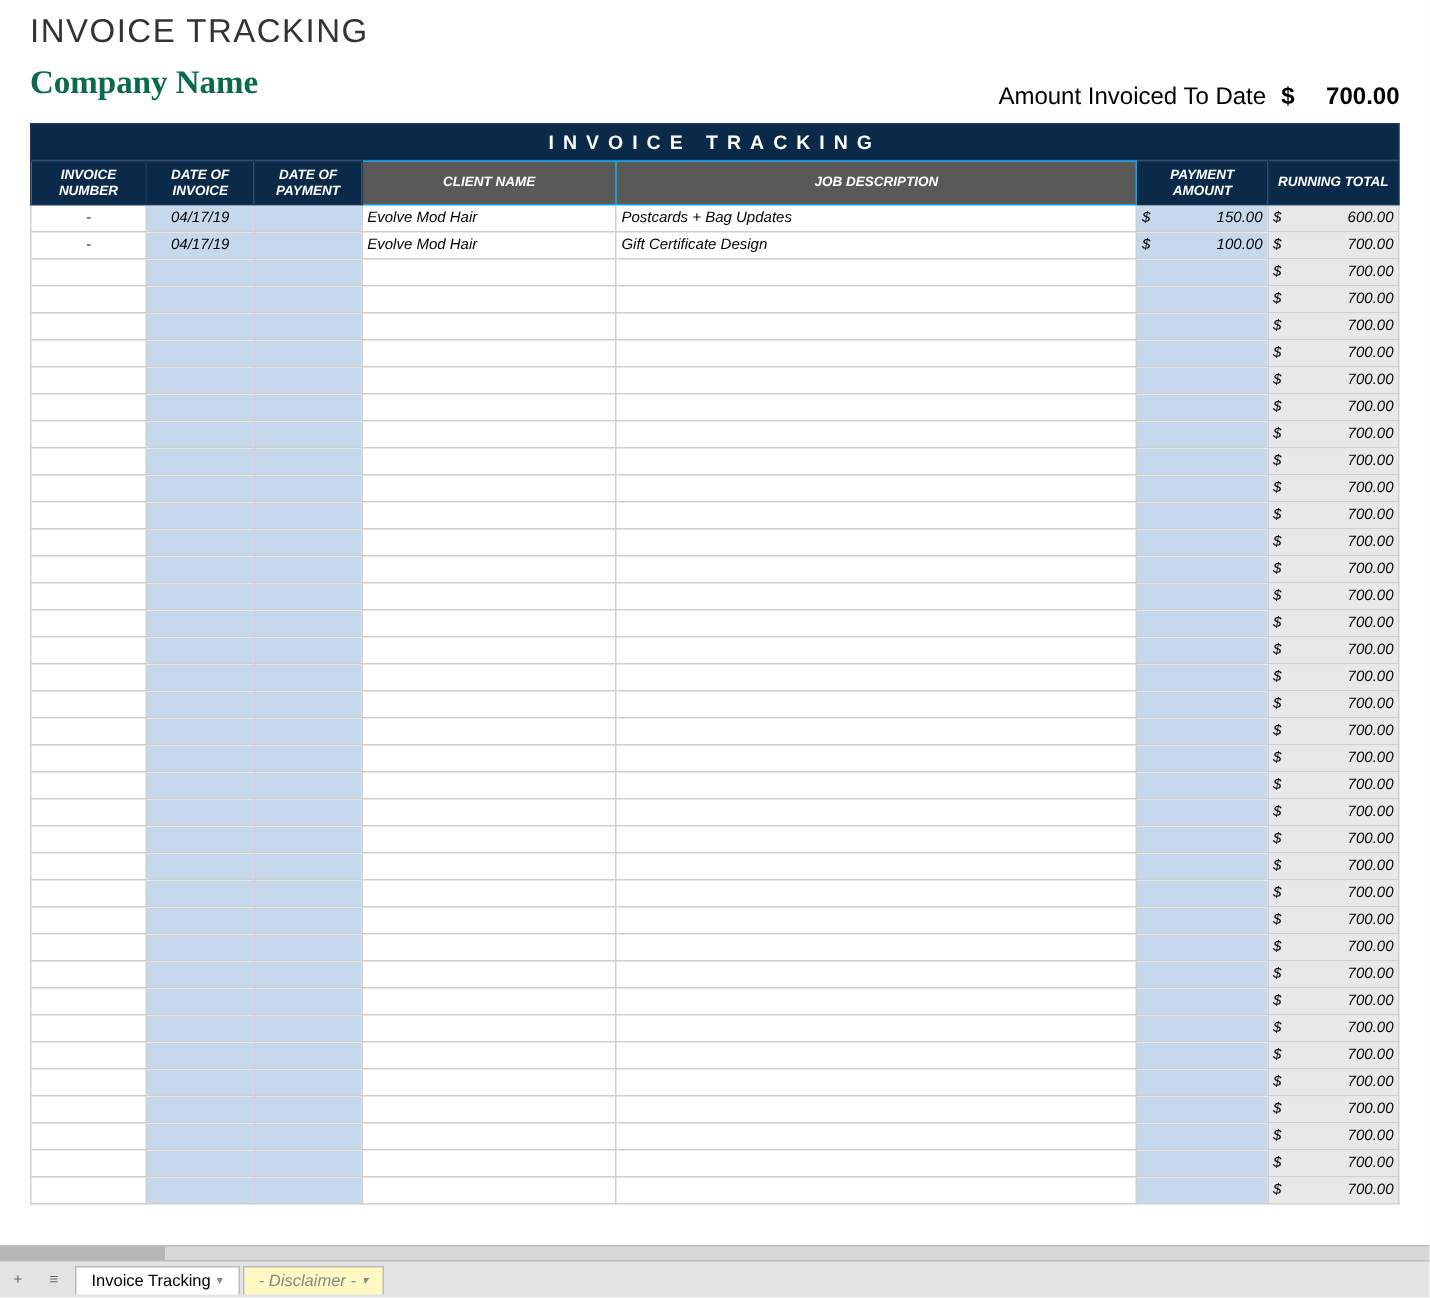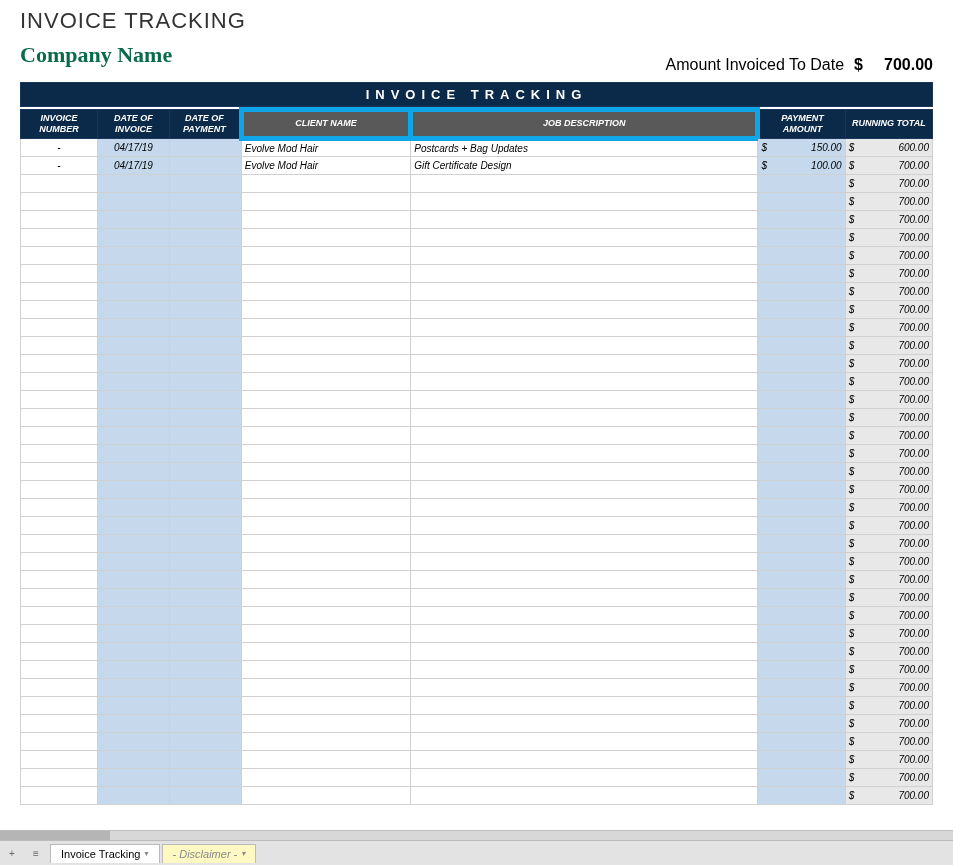--- a/index.html
+++ b/index.html
@@ -6,21 +6,21 @@
 body { font-family: Arial, sans-serif; background: #f5f5f5; width: 953px; height: 865px; overflow: hidden; position: relative; }
 .sheet { background: #fff; padding: 0 20px; height: 840px; overflow: hidden; }
 .title { font-family: Impact, 'Arial Black', sans-serif; font-size: 22px; letter-spacing: 1px; color: #333; padding: 8px 0 4px 0; }
 .company { font-family: Georgia, serif; font-size: 22px; font-weight: bold; color: #0a6b4a; padding: 4px 0 8px 0; }
 .header-row { display: flex; justify-content: space-between; align-items: flex-end; margin-bottom: 6px; gap: 15px; }
 .amount-line { font-size: 16px; display: flex; align-items: baseline; gap: 10px; padding-bottom: 2px; }
 .amount-line .dollar { font-weight: bold; }
 .amount-line .val { font-weight: bold; width: 60px; text-align: right; }
 .banner { background: #0b2a4a; color: #fff; text-align: center; font-weight: bold; letter-spacing: 6px; font-size: 13px; padding: 4px 0; border: 1px solid #1a365d; }
 table { border-collapse: collapse; width: 100%; table-layout: fixed; font-style: italic; }
-th { background: #595959; color: #fff; font-size: 9px; font-weight: bold; text-align: center; padding: 3px 2px; border: 5px solid #0ea5e9; line-height: 1.2; vertical-align: middle; }
+th { background: #595959; color: #fff; font-size: 9px; font-weight: bold; text-align: center; padding: 3px 2px; border: 1px solid #0ea5e9; line-height: 1.2; vertical-align: middle; }
 th.blue { background: #0b2a4a; border: 1px solid #1a365d; }
 td { border: 1px solid #d0d0d0; font-size: 10px; padding: 1px 3px; height: 18px; background: #fff; white-space: nowrap; overflow: hidden; }
 col.c-inv { width: 75px; }
 col.c-date { width: 70px; }
 col.c-pay { width: 70px; }
 col.c-client { width: 165px; }
 col.c-job { width: 338px; }
 col.c-amt { width: 85px; }
 col.c-run { width: 85px; }
 td.shade-blue { background: #c5d8ec; }

